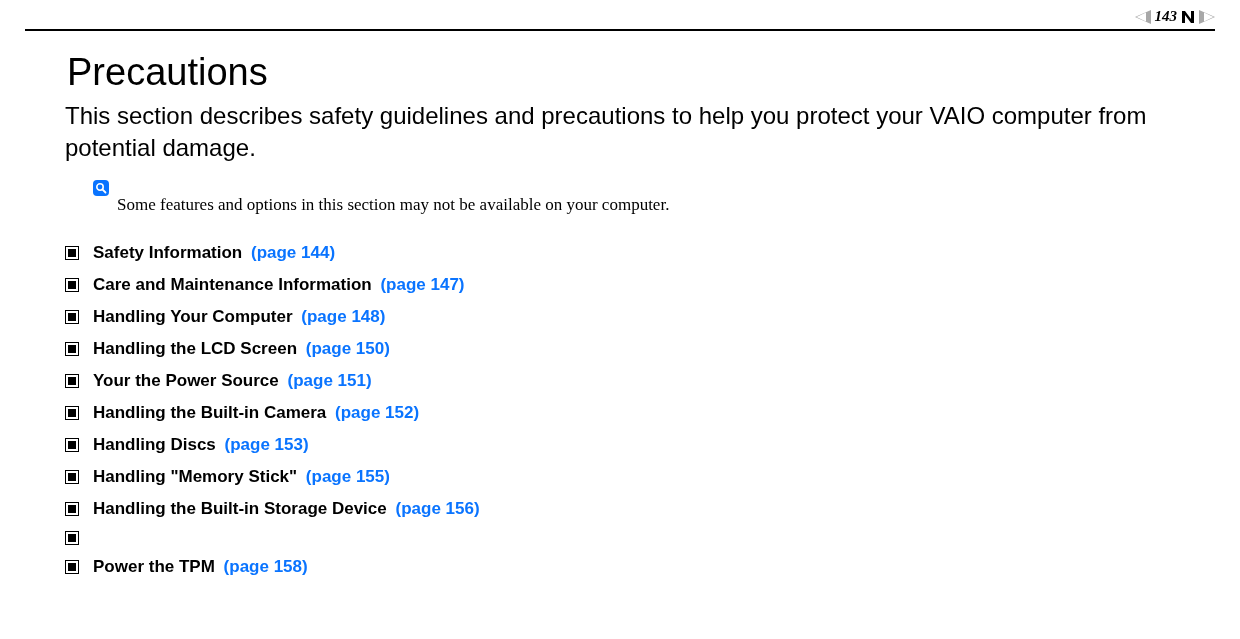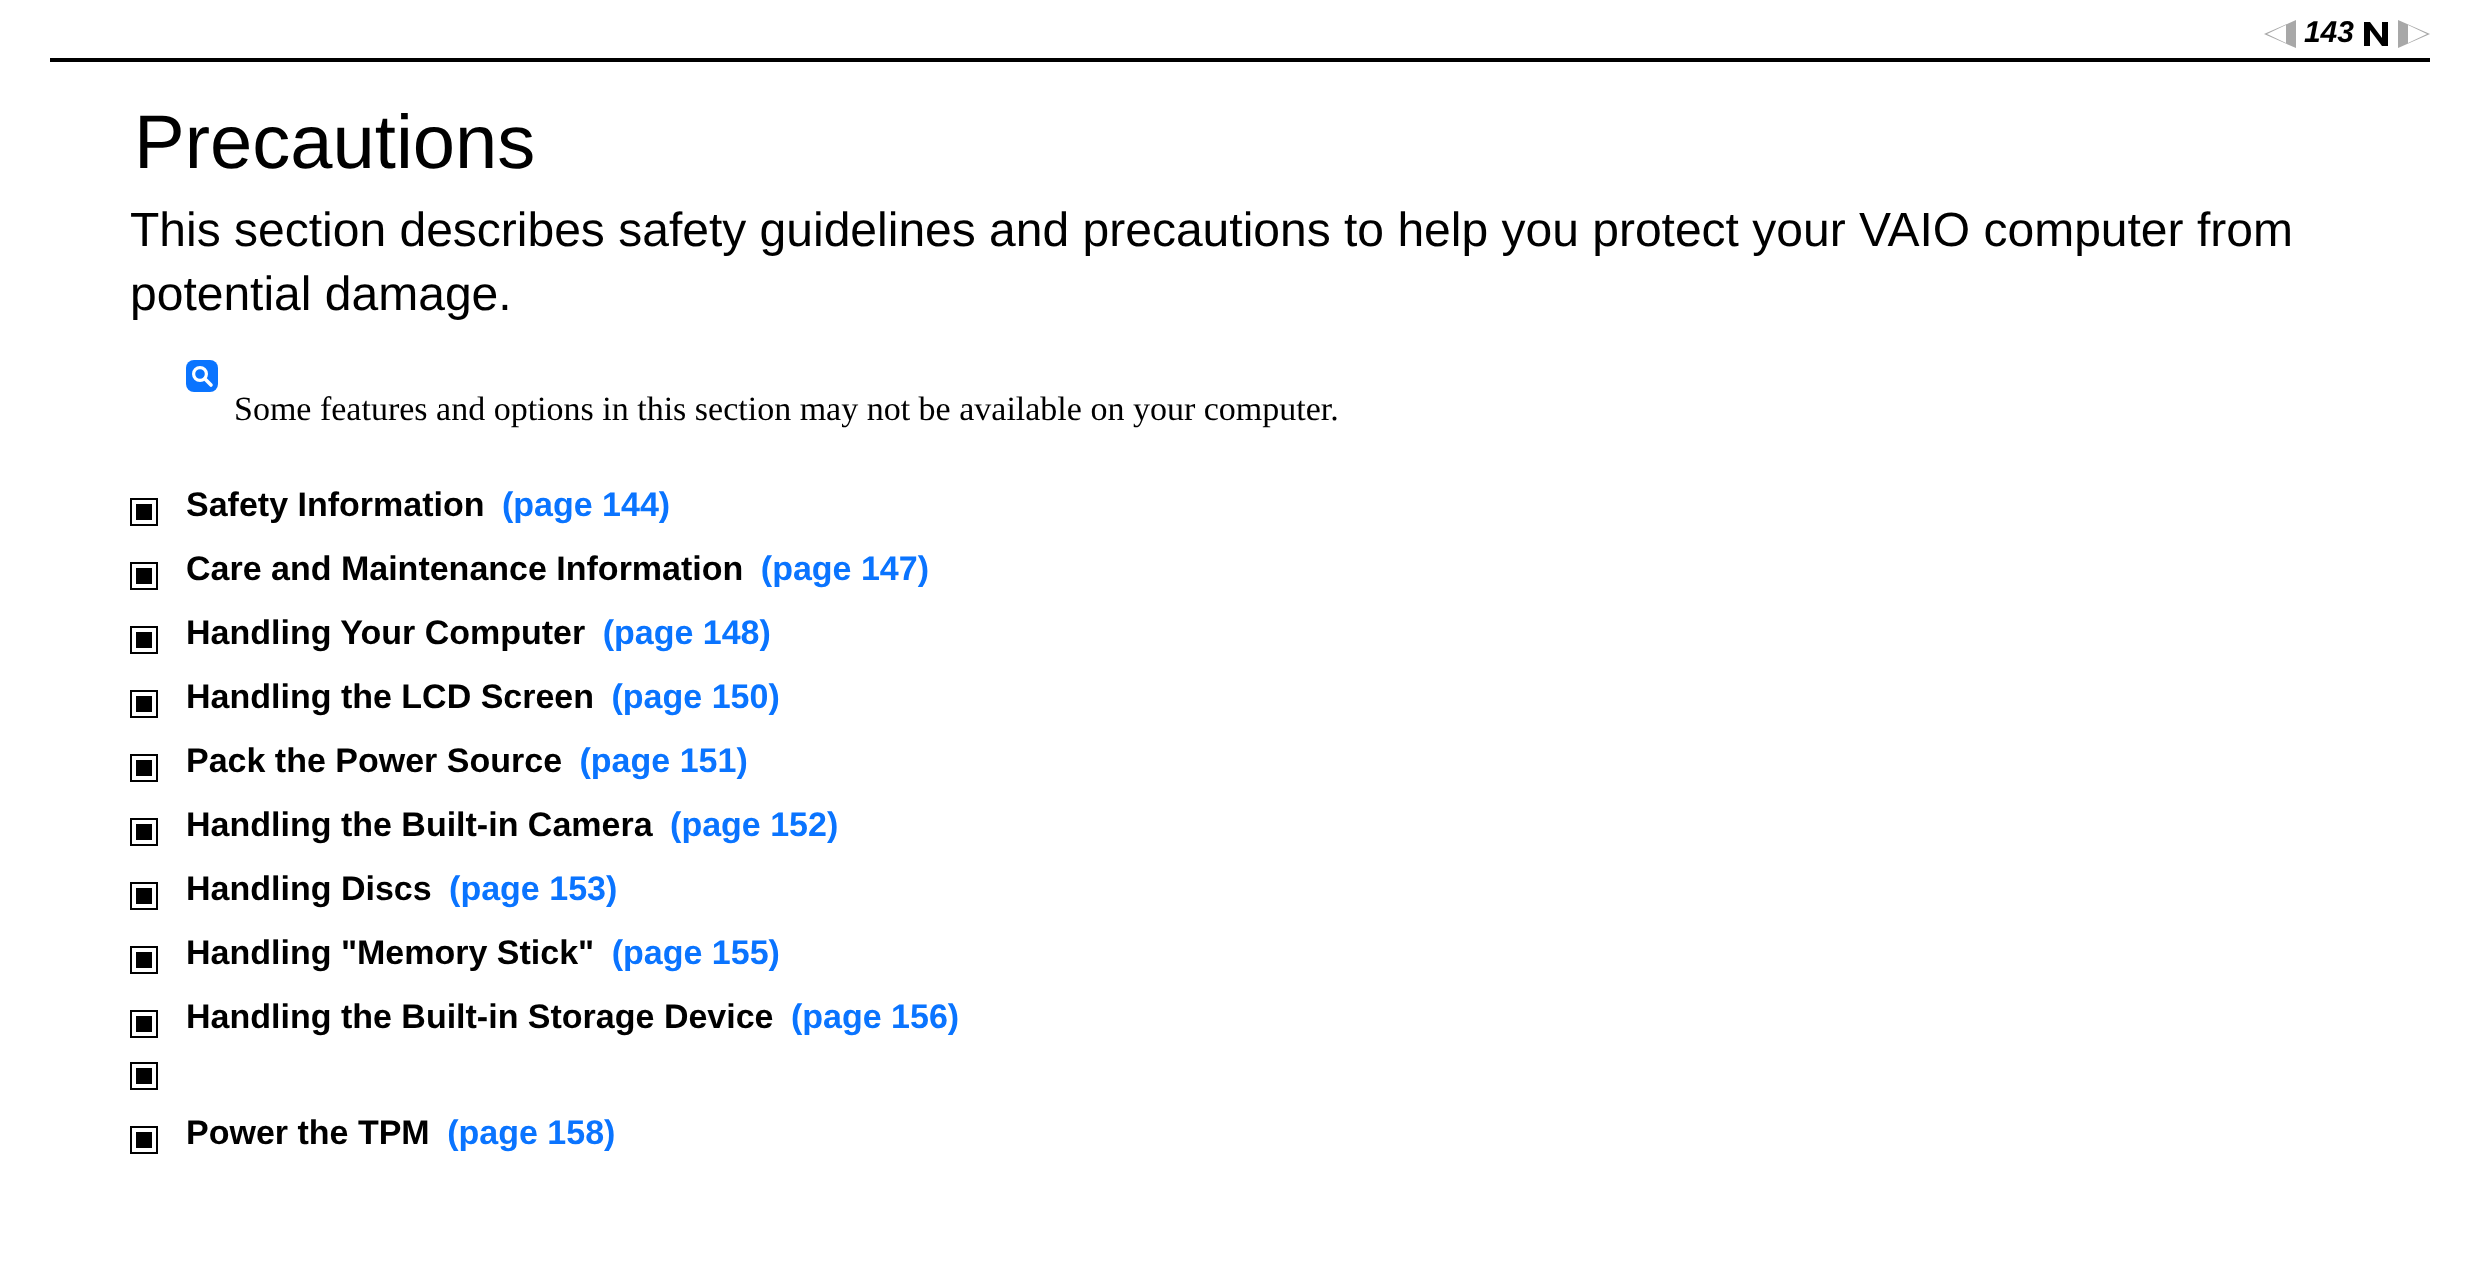--- a/index.html
+++ b/index.html
@@ -15,21 +15,21 @@
     padding: 0 25px 20px 25px;
   }
   .header-bar {
     display: flex;
     justify-content: flex-end;
     align-items: center;
     padding: 8px 0 4px 0;
     gap: 4px;
   }
   .header-bar .page-num {
-    font-family: Liberation Sans, sans-serif;
+    font-family: Liberation Serif, serif;
     font-size: 15px;
     font-weight: bold;
     font-style: italic;
   }
   .nav-arrow {
     display: inline-flex;
     align-items: center;
     justify-content: center;
     cursor: pointer;
   }
@@ -81,21 +81,21 @@
     font-size: 17px;
     margin-top: 16px;
   }
   ul.toc {
     list-style: none;
     padding: 0;
     margin: 0;
   }
   ul.toc li {
     display: flex;
-    align-items: flex-end;
+    align-items: center;
     font-size: 17px;
     font-weight: bold;
     margin-bottom: 12px;
     gap: 14px;
   }
   .bullet {
     display: inline-block;
     width: 12px;
     height: 12px;
     border: 1.5px solid #000;
@@ -187,21 +187,21 @@
       <li>
         <span class="bullet"></span>
         <span>
           <span class="toc-label">Handling the LCD Screen</span>
           <span class="toc-page">(page 150)</span>
         </span>
       </li>
       <li>
         <span class="bullet"></span>
         <span>
-          <span class="toc-label">Pack the Power Source</span>
+          <span class="toc-label">Your the Power Source</span>
           <span class="toc-page">(page 151)</span>
         </span>
       </li>
       <li>
         <span class="bullet"></span>
         <span>
           <span class="toc-label">Handling the Built-in Camera</span>
           <span class="toc-page">(page 152)</span>
         </span>
       </li>

